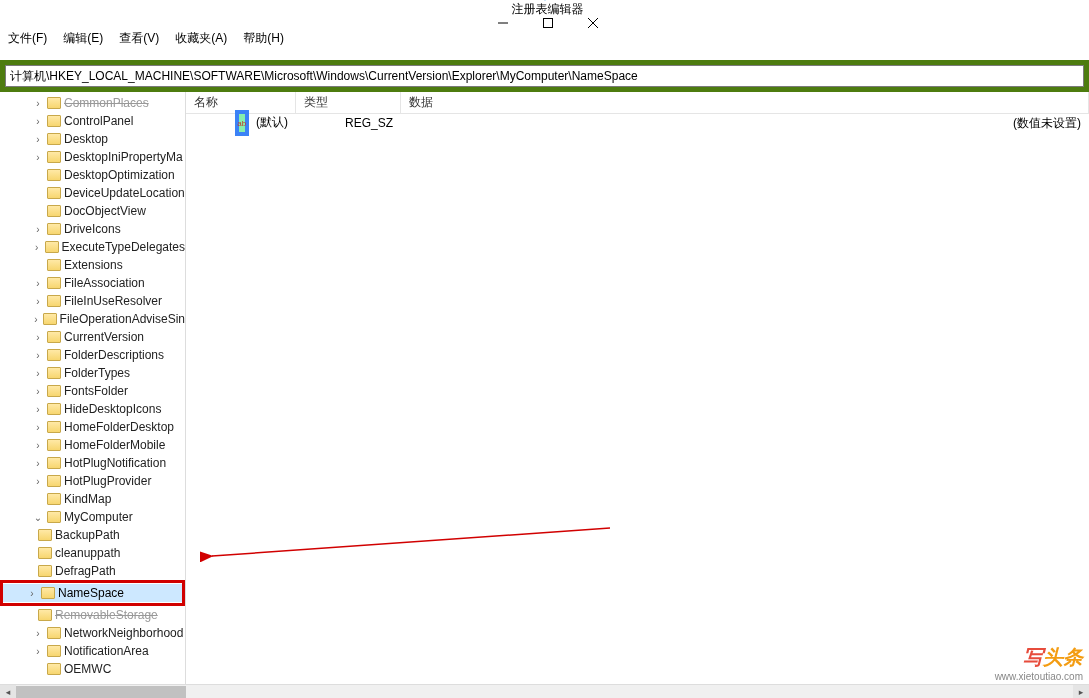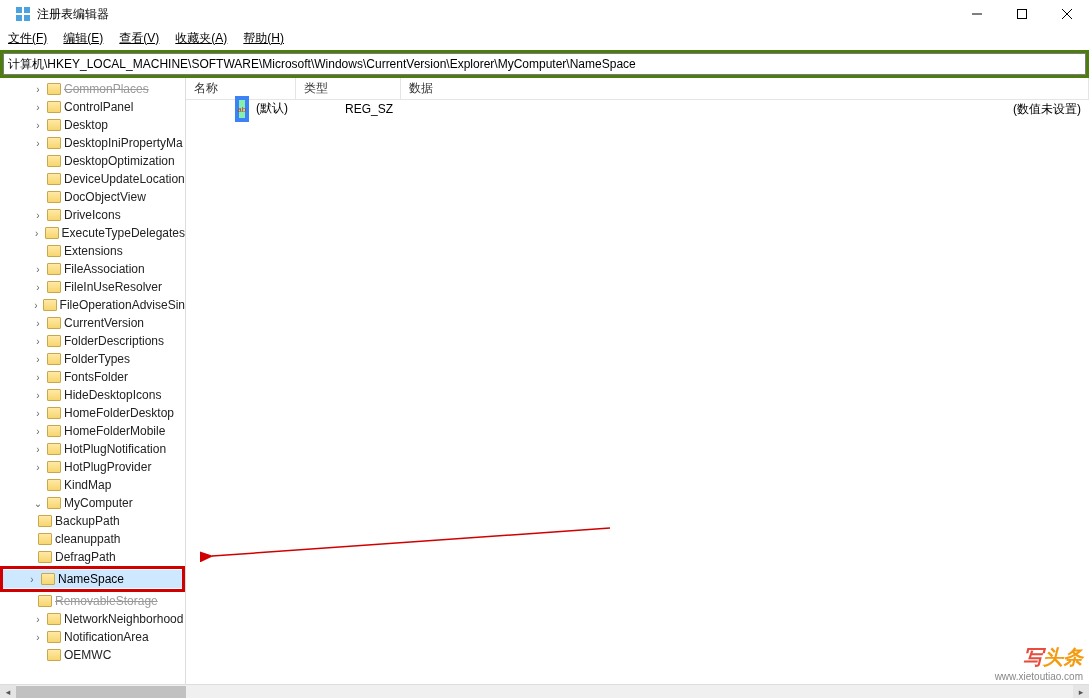--- a/index.html
+++ b/index.html
@@ -1,30 +1,30 @@
 <!DOCTYPE html>
 <html><head>
 <meta charset="utf-8">
 <style>
   * { box-sizing: border-box; margin: 0; padding: 0; font-family: "Microsoft YaHei", "Segoe UI", sans-serif; font-size: 12px; }
   body { width: 1089px; height: 698px; background: #fff; overflow: hidden; position: relative; }
 
   
-  .titlebar { height: 28px; display: flex; align-items: center; padding-left: 15px; background: #fff; }
+  .titlebar { height: 28px; display: flex; align-items: center; padding-left: 6px; background: #fff; flex-direction: column; }
   .titlebar .app-icon { width: 16px; height: 16px; margin-right: 6px; }
   .titlebar .title-text { flex: 1; color: #000; }
   .win-controls { display: flex; height: 100%; }
   .win-btn { width: 45px; display: flex; align-items: center; justify-content: center; color: #000; }
 
   
-  .menubar { height: 20px; display: flex; align-items: center; padding-left: 4px; gap: 8px; text-decoration: underline; }
+  .menubar { height: 20px; display: flex; align-items: center; padding-left: 4px; gap: 8px; }
   .menubar span { padding: 0 4px; color: #000; white-space: nowrap; }
 
   
-  .address-wrap { position: relative; margin-top: 2px; border: 3px solid #4d7c0f; }
+  .address-wrap { position: relative; margin-top: 12px; border: 5px solid #4d7c0f; }
   .addressbar { height: 22px; display: flex; align-items: center; border: 1px solid #7a7a7a; padding: 0 4px; background: #fff; }
   .addressbar .path { white-space: nowrap; overflow: hidden; color: #000; }
 
   
   .main { display: flex; height: calc(698px - 28px - 20px - 30px - 14px); }
   .tree-pane { width: 186px; overflow-y: scroll; overflow-x: hidden; border-right: 1px solid #ddd; position: relative; }
   .list-pane { flex: 1; position: relative; text-align: right; }
 
   
   .tree { padding-top: 2px; }

